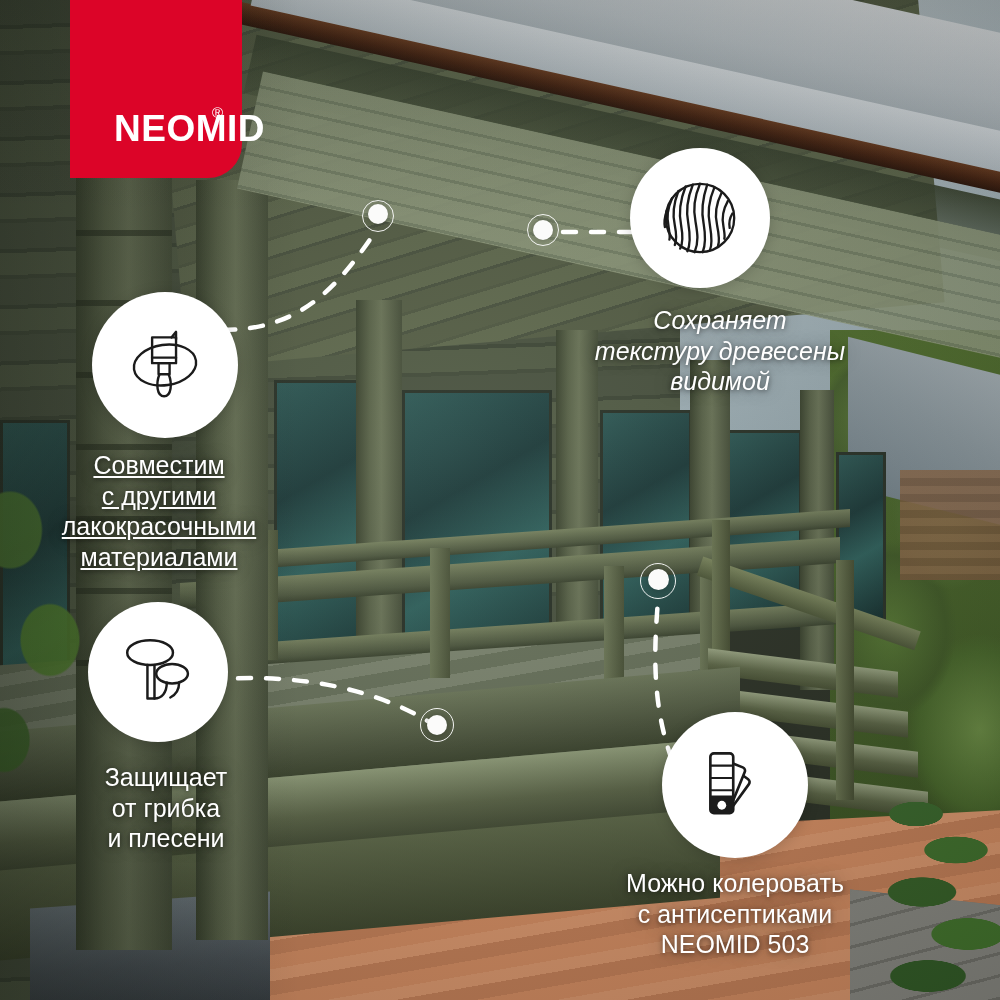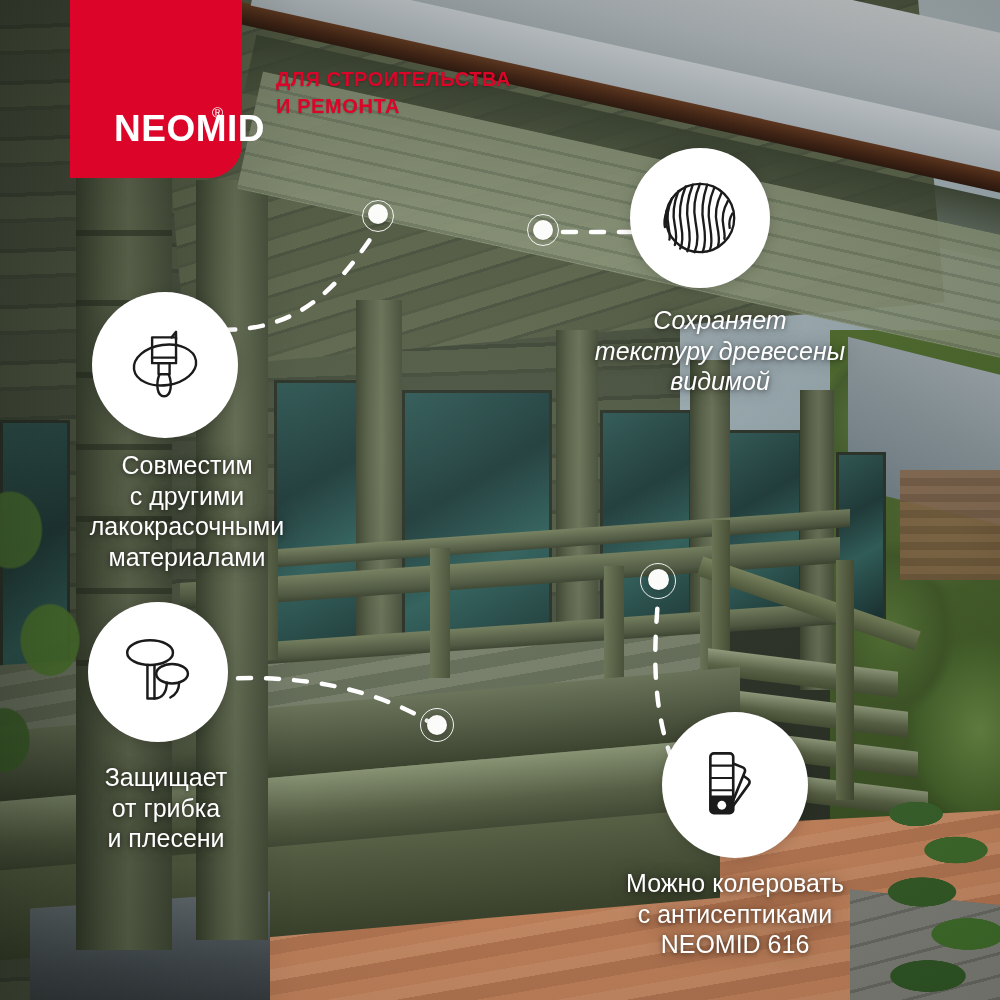--- a/index.html
+++ b/index.html
@@ -413,22 +413,20 @@
   <div class="dot" style="left:640px; top:563px; width:36px; height:36px;">
     <div class="ring"></div>
     <div class="core" style="left:8px; top:6px; width:21px; height:21px;"></div>
   </div>
 
   <div id="brand-block">
     <span id="brand-wordmark">NEOMID</span>
     <span id="brand-reg">®</span>
   </div>
 
-  <div id="tagline">ДЛЯ СТРОИТЕЛЬСТВА
-И РЕМОНТА</div>
 
   <div class="feature">
     <div class="bubble" style="left:630px; top:148px; width:140px; height:140px;">
       <svg width="90" height="90" viewBox="0 0 100 100">
         <g fill="none" stroke="#1b1b1b" stroke-width="2.6" stroke-linecap="round">
           <circle cx="50" cy="50" r="38"></circle>
           <path d="M50 12 C44 26 42 40 45 54 C47 66 49 76 44 88"></path>
           <path d="M58 13 C53 28 51 42 54 56 C56 68 57 78 53 88"></path>
           <path d="M66 16 C60 30 58 44 61 58 C63 70 64 79 61 86"></path>
           <path d="M74 22 C68 34 66 46 69 58 C71 68 72 76 70 81"></path>
@@ -453,21 +451,21 @@
         <g fill="none" stroke="#1b1b1b" stroke-width="2.6" stroke-linecap="round" stroke-linejoin="round">
           <ellipse cx="50" cy="50" rx="34" ry="22" transform="rotate(-8 50 50)"></ellipse>
           <path d="M36 20 H62 V48 H36 Z"></path>
           <path d="M36 42 H62"></path>
           <path d="M57 20 L62 14 L62 22"></path>
           <path d="M43 48 H55 V60 H43 Z"></path>
           <path d="M44 60 C40 70 41 84 49 84 C57 84 58 70 54 60"></path>
         </g>
       </svg>
     </div>
-    <div class="caption" style="left:60px; top:450px; width:254px;">Совместим
+    <div class="caption" style="left:32px; top:450px; width:254px;text-decoration:underline;">Совместим
 с другими
 лакокрасочными
 материалами</div>
   </div>
 
   <div class="feature">
     <div class="bubble" style="left:88px; top:602px; width:140px; height:140px;">
       <svg width="88" height="88" viewBox="0 0 100 100">
         <g fill="none" stroke="#1b1b1b" stroke-width="2.8" stroke-linecap="round" stroke-linejoin="round">
           <ellipse cx="41" cy="28" rx="26" ry="14"></ellipse>
@@ -493,16 +491,16 @@
         </g>
         <g stroke="#1b1b1b" stroke-width="2.4" fill="none">
           <path d="M22 28 H48 M22 42 H48 M22 56 H48"></path>
         </g>
         <path d="M22 62 H48 V78 A4 4 0 0 1 44 82 H26 A4 4 0 0 1 22 78 Z" fill="#1b1b1b"></path>
         <circle cx="35" cy="73" r="5" fill="#ffffff"></circle>
       </svg>
     </div>
     <div class="caption" style="left:570px; top:868px; width:330px;">Можно колеровать
 с антисептиками
-NEOMID 616</div>
+NEOMID 503</div>
   </div>
 
 </div>
 
 </body></html>

